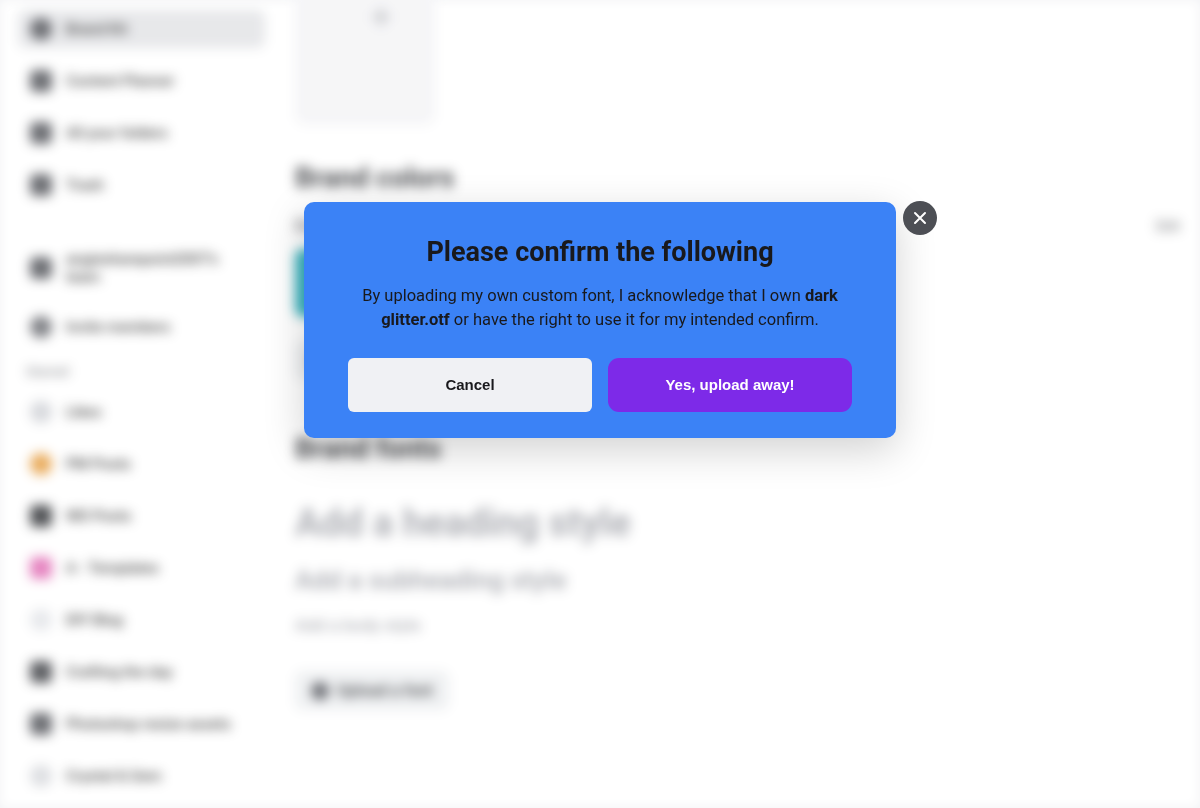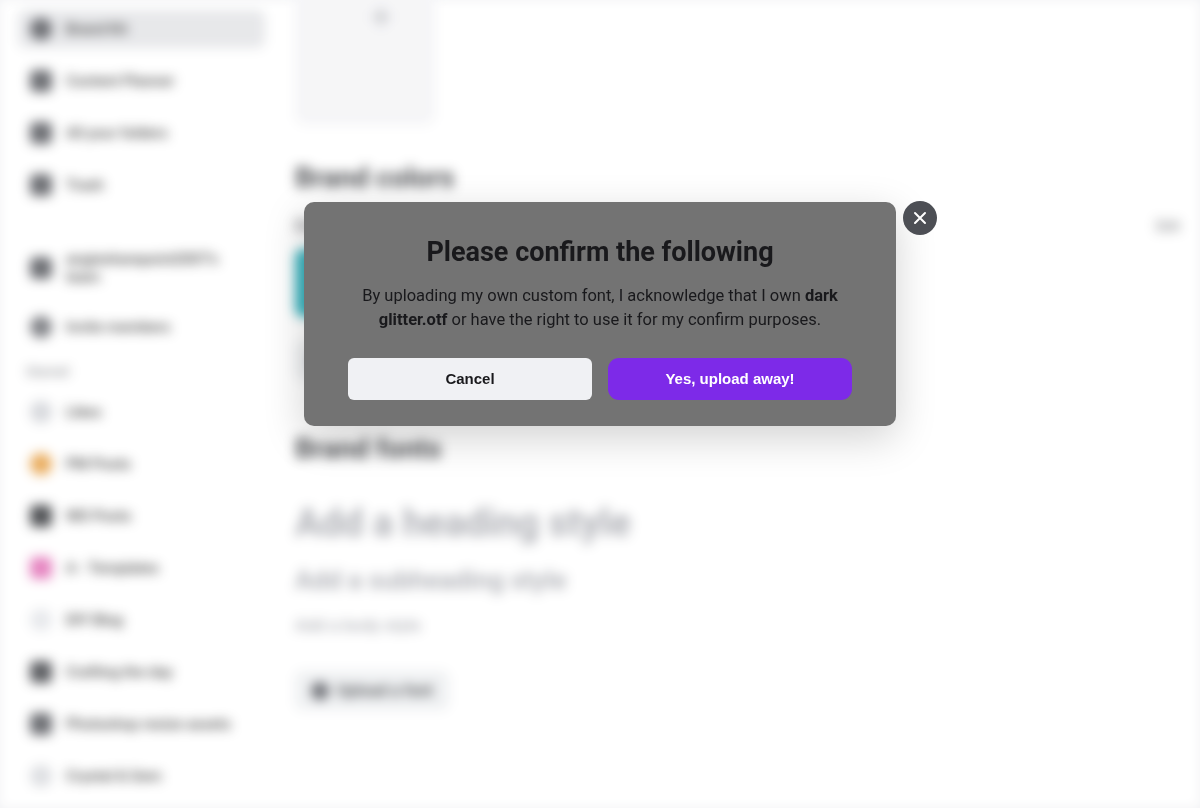--- a/index.html
+++ b/index.html
@@ -73,40 +73,40 @@
   
   .overlay {
     position: absolute; inset: 0;
     background: rgba(255,255,255,0.18);
     display: flex; align-items: flex-start; justify-content: center;
     padding-top: 202px;
   }
   .modal {
     position: relative;
     width: 592px;
-    background: #737373;
+    background: #3b82f6;
     border-radius: 10px;
     box-shadow: 0 12px 40px rgba(0,0,0,0.18);
     padding: 34px 44px 26px 44px;
     text-align: center;
   }
   .modal-title {
     font-size: 27px; font-weight: 700; color: #19191c;
   }
   .modal-body {
     font-size: 16.5px; color: #19191c; line-height: 1.45;
     margin-top: 16px;
     padding: 0 6px;
   }
   .modal-body .fname { font-weight: 700; }
   .modal-actions {
     display: flex; gap: 16px; margin-top: 26px;
   }
   .btn {
-    flex: 1; height: 42px; border: none; border-radius: 6px;
+    flex: 1; height: 54px; border: none; border-radius: 6px;
     font-size: 15px; font-weight: 600; cursor: pointer;
   }
   .btn-cancel { background: #f0f1f4; color: #19191c; }
   .btn-confirm { background: #7d2ae8; color: #ffffff; border-radius: 11px; }
 
   .close-btn {
     position: absolute; top: -1px; right: -41px;
     transform: translate(0, 0);
     width: 34px; height: 34px; border-radius: 50%;
     background: #4d4f55; border: none; cursor: pointer;
@@ -223,21 +223,21 @@
   <div class="modal">
     <button class="close-btn">
       <svg width="14" height="14" viewBox="0 0 14 14">
         <path d="M2 2l10 10M12 2L2 12" stroke-width="2" stroke-linecap="round"></path>
       </svg>
     </button>
 
     <div class="modal-title">Please confirm the following</div>
 
     <div class="modal-body">
-      <span>By uploading my own custom font, I acknowledge that I own </span><span class="fname">dark glitter.otf</span><span> or have the right to use it for my confirm purposes.</span>
+      <span>By uploading my own custom font, I acknowledge that I own </span><span class="fname">dark glitter.otf</span><span> or have the right to use it for my intended confirm.</span>
     </div>
 
     <div class="modal-actions">
       <button class="btn btn-cancel">Cancel</button>
       <button class="btn btn-confirm">Yes, upload away!</button>
     </div>
   </div>
 </div>
 
 </body></html>

